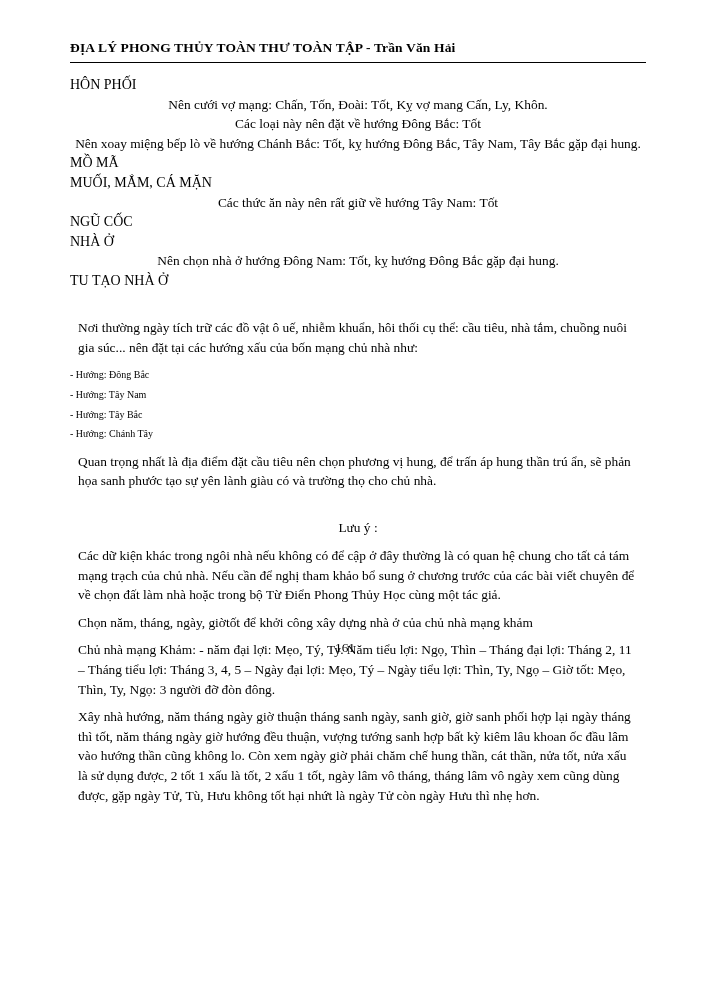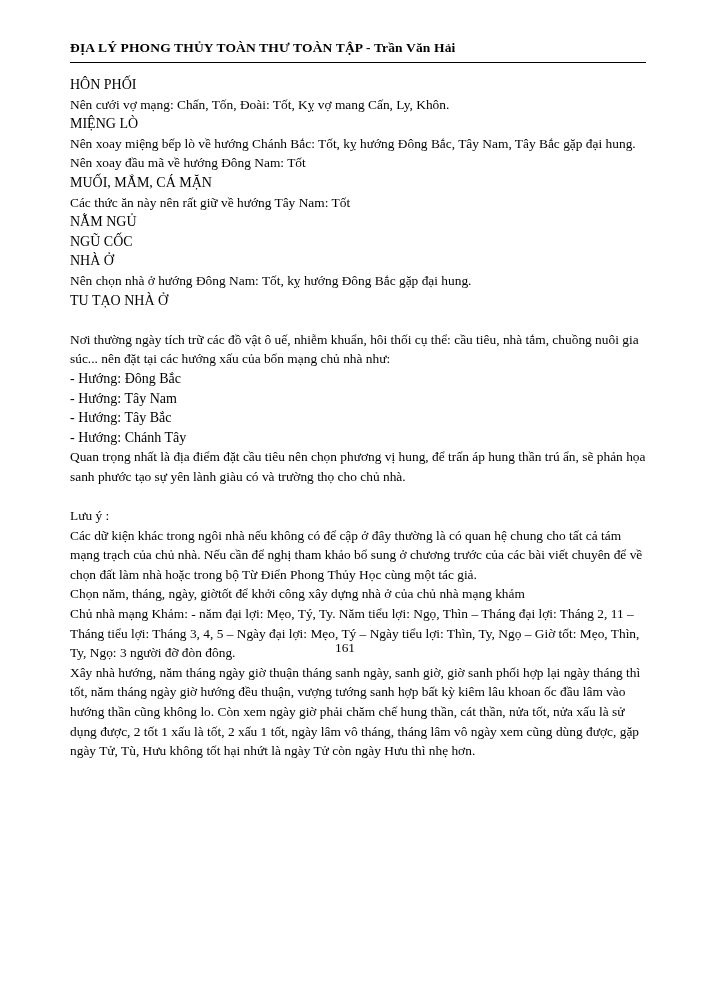--- a/index.html
+++ b/index.html
@@ -37,68 +37,68 @@
     font-size: 13.4px;
     line-height: 19.6px;
   }
   .sec-title {
     font-size: 14px;
     line-height: 19.6px;
   }
   .line {
     font-size: 13.4px;
     line-height: 19.6px;
+    text-align: center;
   }
   .para {
     font-size: 13.4px;
     line-height: 19.6px;
-    margin: 0;
+    margin: 8px;
   }
   .spacer {
     height: 19.6px;
   }
   .bold {
     font-weight: normal;
   }
   .footer {
     position: absolute;
     left: 0;
     right: 12px;
     bottom: 44px;
     text-align: center;
     font-size: 13.4px;
   }
   .indent-dash {
-    font-size: 14px;
+    font-size: 10px;
     line-height: 19.6px;
   }
 </style>
 </head>
 <body>
 
 <div class="page">
 
   <div class="header">ĐỊA LÝ PHONG THỦY TOÀN THƯ  TOÀN TẬP -  Trần Văn Hải</div>
   <hr class="header-rule">
 
   <div class="body-text">
 
     <div class="sec-title">HÔN PHỐI</div>
     <div class="line">Nên cưới vợ mạng: Chấn, Tốn, Đoài: Tốt, Kỵ vợ mang Cấn, Ly, Khôn.</div>
 
+    <div class="line">Các loại này nên đặt về hướng Đông Bắc: Tốt</div>
 
-    <div class="sec-title">MIỆNG LÒ</div>
     <div class="line">Nên xoay miệng bếp lò về hướng Chánh Bắc: Tốt, kỵ hướng Đông Bắc, Tây Nam, Tây Bắc gặp đại hung.</div>
 
-    <div class="line">Nên xoay đầu mã về hướng Đông Nam: Tốt</div>
+    <div class="sec-title">MỒ MÃ</div>
 
     <div class="sec-title">MUỐI, MẮM, CÁ MẶN</div>
     <div class="line">Các thức ăn này nên rất giữ về hướng Tây Nam: Tốt</div>
 
-    <div class="sec-title">NẰM NGỦ</div>
 
     <div class="sec-title">NGŨ CỐC</div>
 
     <div class="sec-title">NHÀ Ở</div>
     <div class="line">Nên chọn nhà ở hướng Đông Nam: Tốt, kỵ hướng Đông Bắc gặp đại hung.</div>
 
     <div class="sec-title">TU TẠO NHÀ Ở</div>
 
     <div class="spacer"></div>
 

